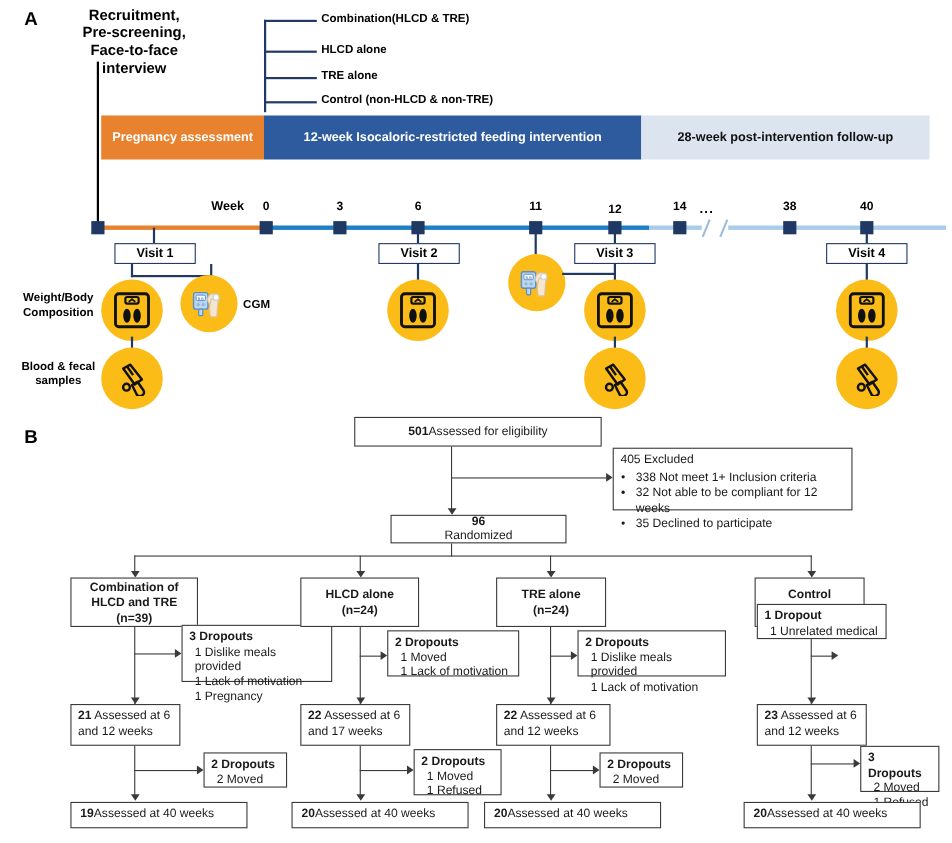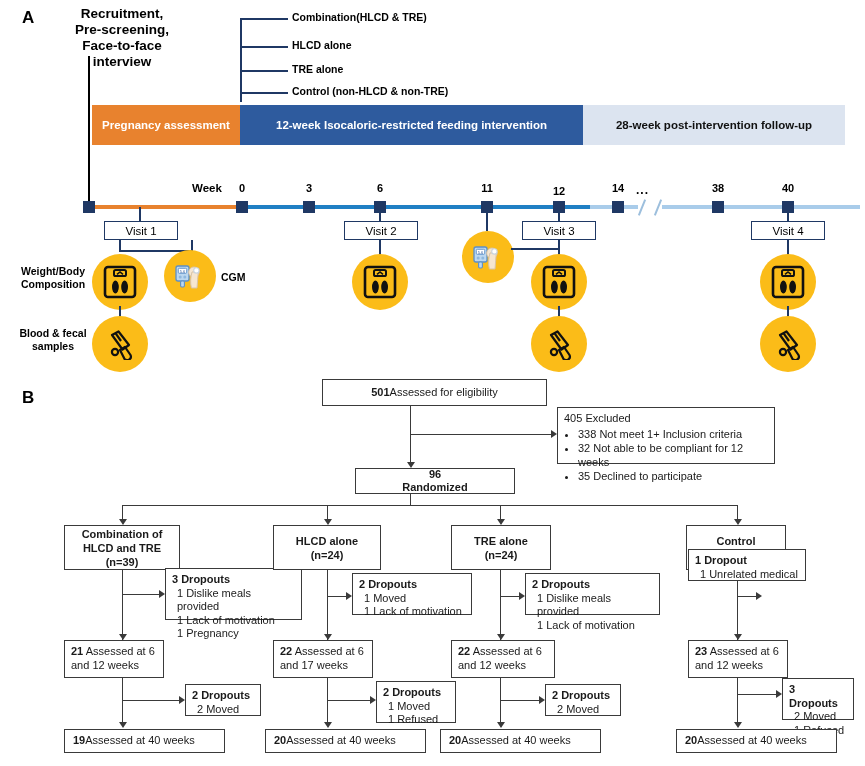--- a/index.html
+++ b/index.html
@@ -16,21 +16,21 @@
   .band-orange{background:#E8822E;color:#fff;font-size:11.5px;}
   .band-blue{background:#2E5B9E;color:#fff;font-size:11.5px;}
   .band-light{background:#DCE4F0;color:#111;font-size:11.5px;}
   .tl-seg{position:absolute;height:4px;}
   .tl-orange{background:#E8822E;}
   .tl-mid{background:#1F7FC4;}
   .tl-light{background:#A9CCEA;}
   .tick{position:absolute;width:12px;height:12px;background:#1F3864;}
   .wk{position:absolute;font-weight:bold;font-size:11px;text-align:center;width:30px;}
   .wk-word{position:absolute;font-weight:bold;font-size:11.5px;}
-  .visit-box{position:absolute;border:1.6px solid #1F3864;background:#fff;font-weight:normal;font-size:11.5px;
+  .visit-box{position:absolute;border:1.6px solid #1F3864;background:#fff;font-weight:bold;font-size:11.5px;
              display:flex;align-items:center;justify-content:center;box-sizing:border-box;}
   .conn{position:absolute;background:#1F3864;}
   .circ{position:absolute;border-radius:50%;background:#FBBC18;display:flex;align-items:center;justify-content:center;}
   .side-lbl{position:absolute;font-weight:bold;font-size:10.5px;line-height:13px;text-align:center;}
   .cgm-lbl{position:absolute;font-weight:bold;font-size:10.5px;}
   .brk{position:absolute;width:2px;height:17px;background:#9dbfdd;transform:rotate(22deg);}
   .dots{position:absolute;font-weight:bold;font-size:12px;letter-spacing:1px;}
   
   .bx{position:absolute;border:1.4px solid #3a3a3a;background:#fff;box-sizing:border-box;
       font-size:11px;line-height:13.5px;color:#1a1a1a;}
@@ -254,21 +254,21 @@
   <div>405 Excluded</div>
   <ul class="excl">
     <li>338 Not meet 1+ Inclusion criteria</li>
     <li>32 Not able to be compliant for 12 weeks</li>
     <li>35 Declined to participate</li>
   </ul>
 </div>
 
 <div class="bx ctr" style="left:355px;top:468px;width:160px;height:26px;flex-direction:column;">
   <span>96</span>
-    <span style="font-weight:bold"> Randomized</span>
+    <span style="font-weight:normal"> Randomized</span>
 </div>
 <div class="ln v" style="left:410px;top:494px;height:12px;"></div>
 <div class="ln h" style="left:122px;top:505px;width:616px;"></div>
 
 <div class="ln v" style="left:122px;top:505px;height:16px;"></div>
 <div class="arw down" style="left:118.5px;top:519px;"></div>
 <div class="bx ctr" style="left:64px;top:525px;width:116px;height:45px;white-space:pre-line;line-height:14px;">Combination of
 HLCD and TRE
 (n=39)</div>
 <div class="ln v" style="left:122px;top:570px;height:97px;"></div>

